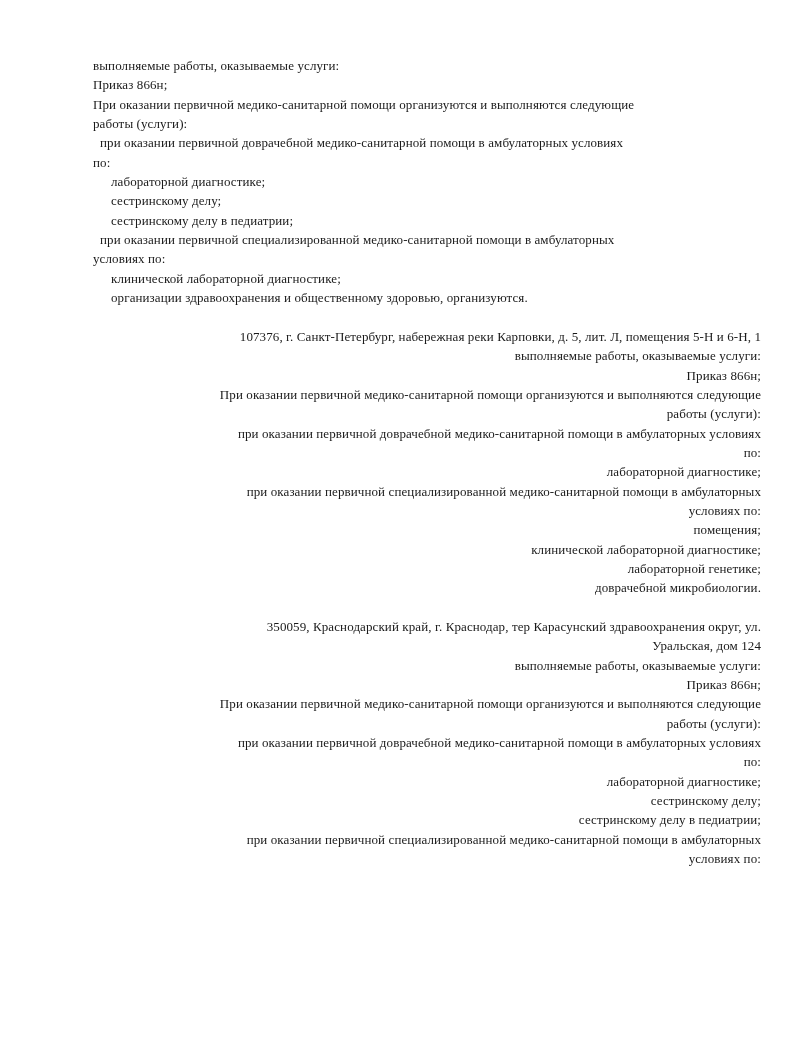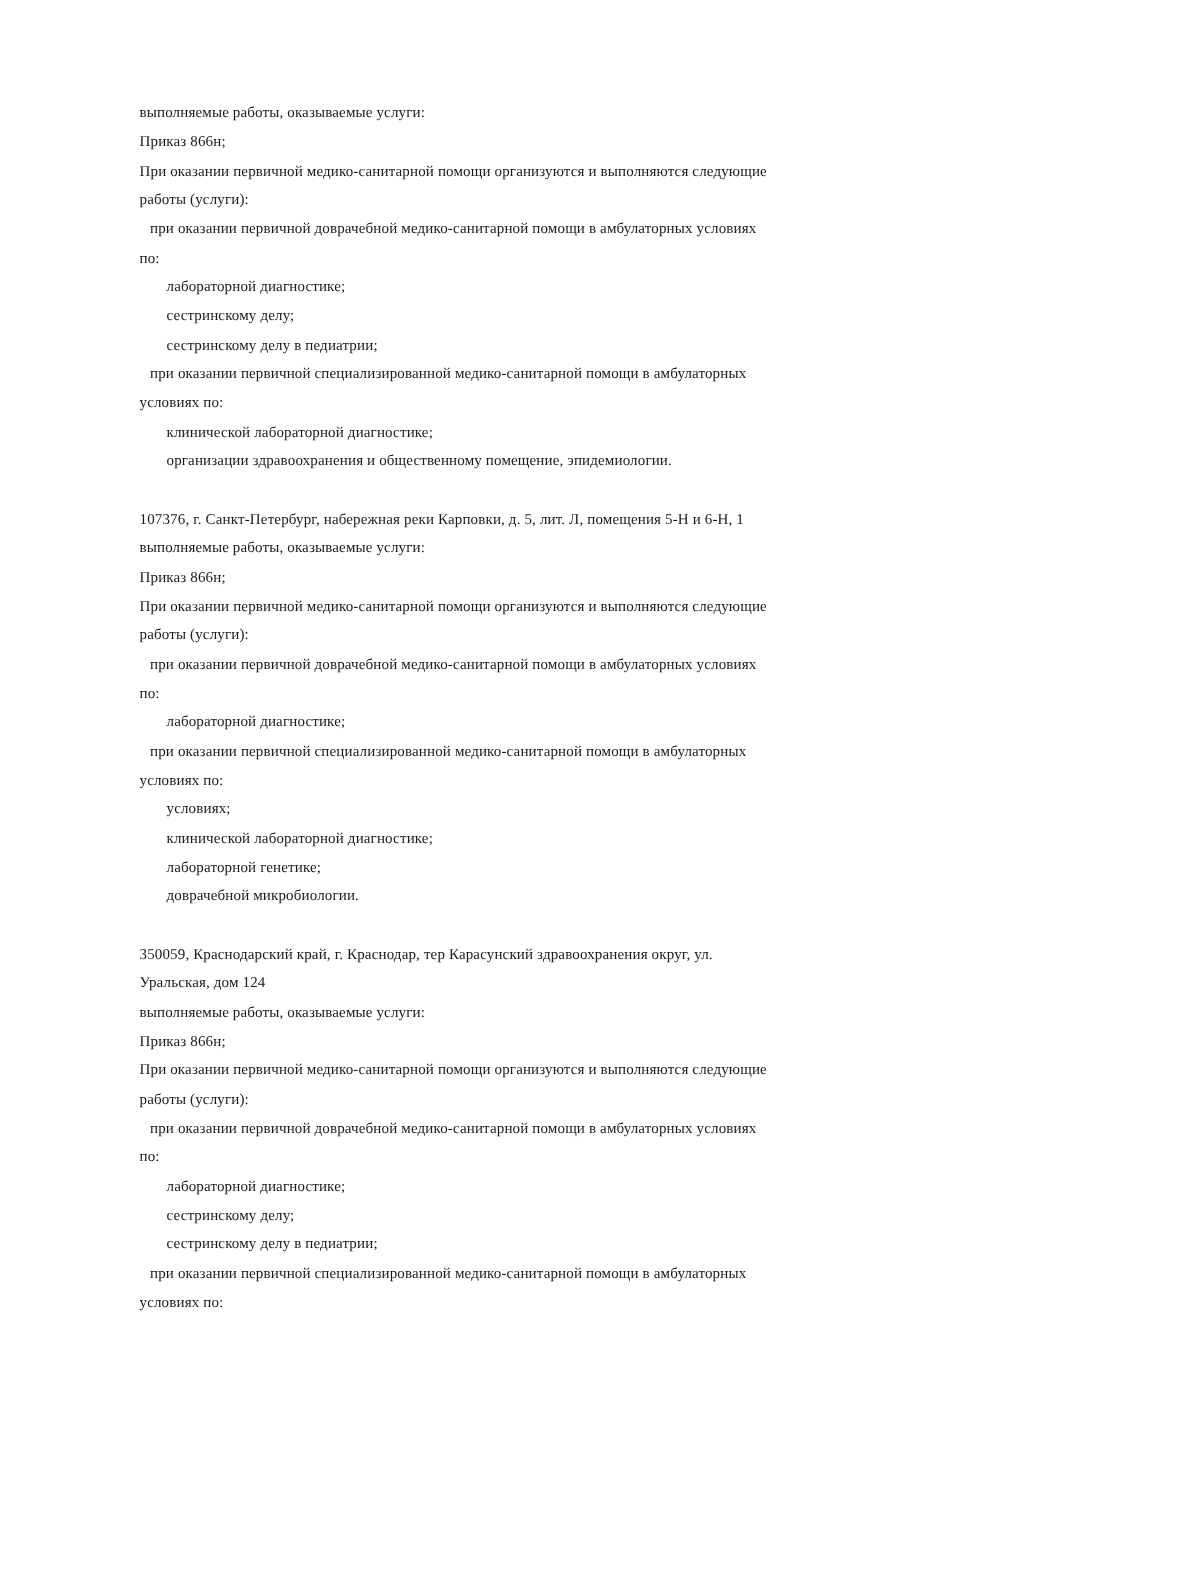--- a/index.html
+++ b/index.html
@@ -10,33 +10,34 @@
   .page {
     position: relative;
     width: 793px;
     height: 1053px;
     background: #ffffff;
     overflow: hidden;
   }
   .doc {
     position: absolute;
     left: 93px;
-    top: 66px;
+    top: 56px;
     width: 668px;
     font-family: "Liberation Serif", serif;
-    font-size: 10px;
+    font-size: 13px;
     line-height: 19.35px;
     color: #1a1a1a;
     letter-spacing: 0.1px;
   }
   .section {
     margin: 0;
   }
   .section + .section {
     margin-top: 19.35px; 
+    text-align: right;
   }
   .line {
     white-space: pre;
     min-height: 19.35px;
   }
   .indent-0 { padding-left: 0; }
   .indent-1 { padding-left: 7px; }
   .indent-2 { padding-left: 18px; font-family: Liberation Serif, serif; }
 </style>
 </head>
@@ -50,34 +51,34 @@
         <div class="line indent-0">При оказании первичной медико-санитарной помощи организуются и выполняются следующие</div>
         <div class="line indent-0">работы (услуги):</div>
         <div class="line indent-1">при оказании первичной доврачебной медико-санитарной помощи в амбулаторных условиях</div>
         <div class="line indent-0">по:</div>
         <div class="line indent-2">лабораторной диагностике;</div>
         <div class="line indent-2">сестринскому делу;</div>
         <div class="line indent-2">сестринскому делу в педиатрии;</div>
         <div class="line indent-1">при оказании первичной специализированной медико-санитарной помощи в амбулаторных</div>
         <div class="line indent-0">условиях по:</div>
         <div class="line indent-2">клинической лабораторной диагностике;</div>
-        <div class="line indent-2">организации здравоохранения и общественному помещение, эпидемиологии.</div>
+        <div class="line indent-2">организации здравоохранения и общественному здоровью, организуются.</div>
       </div>
       <div class="section">
         <div class="line indent-0">107376, г. Санкт-Петербург, набережная реки Карповки, д. 5, лит. Л, помещения 5-Н и 6-Н, 1</div>
         <div class="line indent-0">выполняемые работы, оказываемые услуги:</div>
         <div class="line indent-0">Приказ 866н;</div>
         <div class="line indent-0">При оказании первичной медико-санитарной помощи организуются и выполняются следующие</div>
         <div class="line indent-0">работы (услуги):</div>
         <div class="line indent-1">при оказании первичной доврачебной медико-санитарной помощи в амбулаторных условиях</div>
         <div class="line indent-0">по:</div>
         <div class="line indent-2">лабораторной диагностике;</div>
         <div class="line indent-1">при оказании первичной специализированной медико-санитарной помощи в амбулаторных</div>
         <div class="line indent-0">условиях по:</div>
-        <div class="line indent-2">условиях;</div>
+        <div class="line indent-2">помещения;</div>
         <div class="line indent-2">клинической лабораторной диагностике;</div>
         <div class="line indent-2">лабораторной генетике;</div>
         <div class="line indent-2">доврачебной микробиологии.</div>
       </div>
       <div class="section">
         <div class="line indent-0">350059, Краснодарский край, г. Краснодар, тер Карасунский здравоохранения округ, ул.</div>
         <div class="line indent-0">Уральская, дом 124</div>
         <div class="line indent-0">выполняемые работы, оказываемые услуги:</div>
         <div class="line indent-0">Приказ 866н;</div>
         <div class="line indent-0">При оказании первичной медико-санитарной помощи организуются и выполняются следующие</div>

